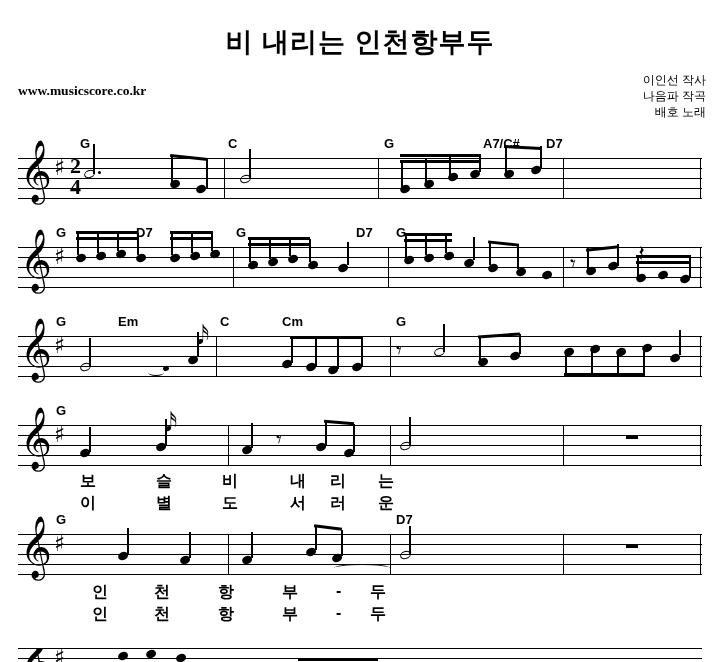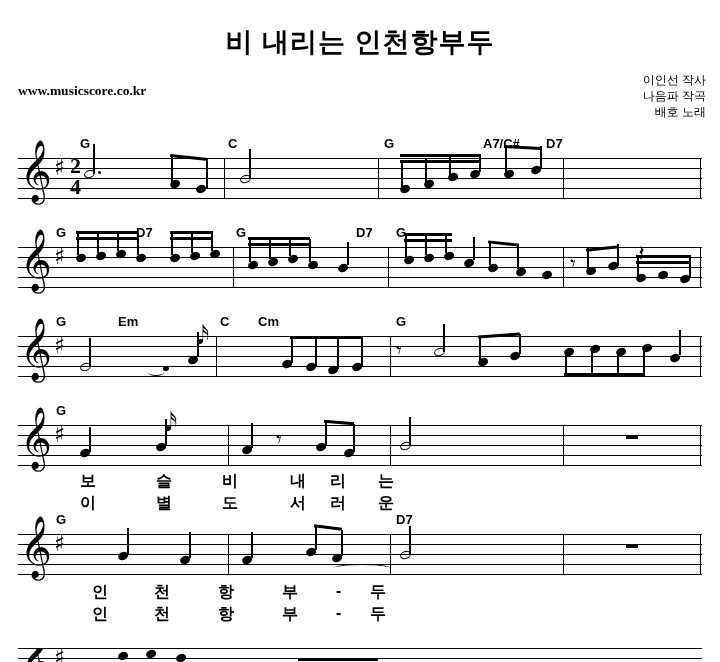--- a/index.html
+++ b/index.html
@@ -366,21 +366,21 @@
       <i></i>
       <i></i>
       <i></i>
     </div>
   <div class="clef">𝄞</div>
   <div class="keysig">♯</div>
 
   <div class="chord" style="left:38px;">G</div>
   <div class="chord" style="left:100px;">Em</div>
   <div class="chord" style="left:202px;">C</div>
-  <div class="chord" style="left:240px;">Cm</div>
+  <div class="chord" style="left:264px;">Cm</div>
   <div class="chord" style="left:378px;">G</div>
 
   <div class="note hollow" style="left:62px; top:27px;"></div>
   <div class="stem" style="left:71px; top:2px; height:29px;"></div>
   <div class="grace" style="left:145px; top:30px;"></div>
   <div class="slur-small" style="left:130px; top:33px;"></div>
   <div class="note" style="left:170px; top:20px;"></div>
   <div class="stem" style="left:179px; top:-4px; height:25px;"></div>
   <div class="flag" style="left:178px; top:-14px;">𝅘𝅥𝅯</div>
   <div class="barline" style="left:198px;"></div>

